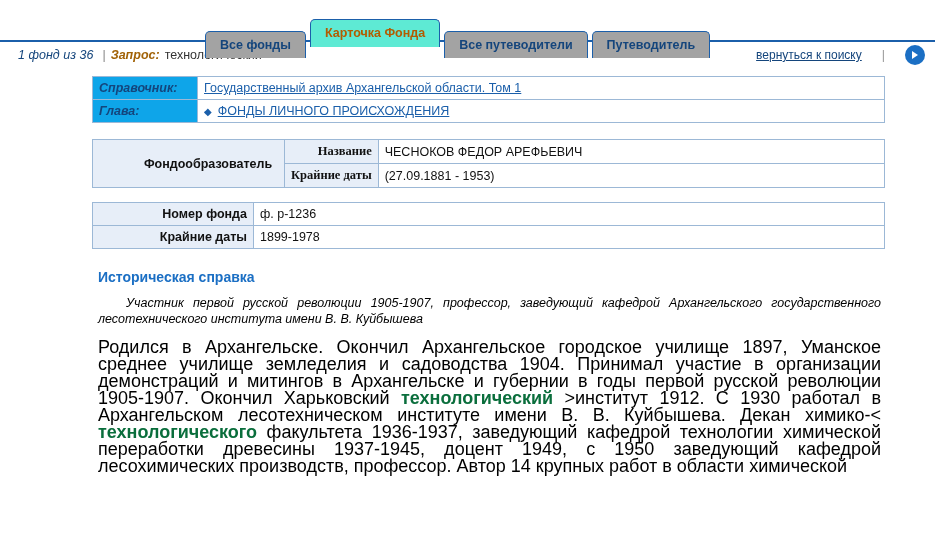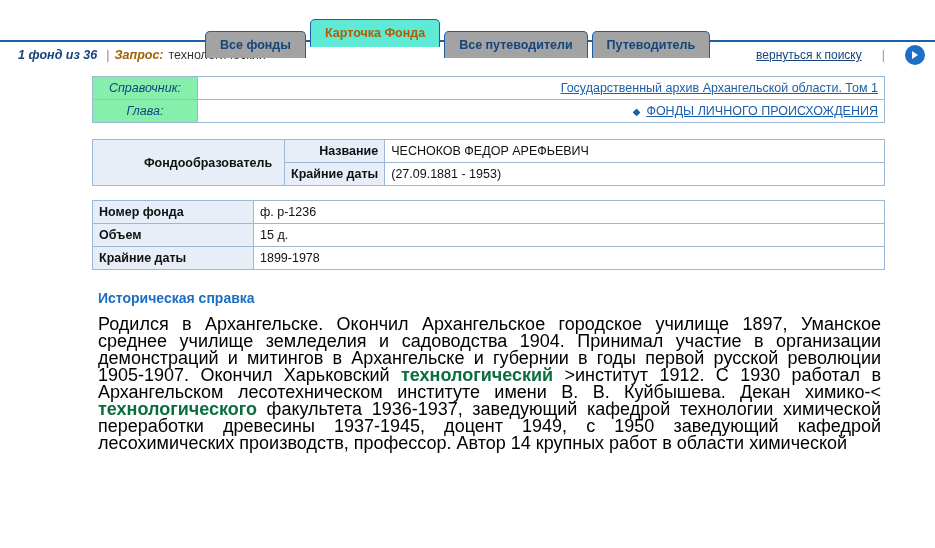--- a/index.html
+++ b/index.html
@@ -57,21 +57,21 @@
   .queryline {
     height: 26px;
     display: flex;
     align-items: center;
     padding: 0 10px 0 18px;
     box-sizing: border-box;
     font-size: 12.5px;
   }
   .q-count {
     color: #14457c;
-    font-weight: bold;
+    font-weight: normal;
     font-style: italic;
     margin-right: 4px;
   }
   .q-sep {
     color: #888;
     margin: 0 5px;
   }
   .q-label {
     color: #a16207;
     font-weight: bold;
@@ -123,30 +123,29 @@
   table.grid td {
     border: 1px solid #9cb8d6;
     padding: 4px 6px;
     vertical-align: middle;
   }
 
   
   .tbl-header { margin-bottom: 16px; }
   .tbl-header td.lbl {
     width: 92px;
-    background: #86efac;
-    text-align: center;
-    color: #14457c;
-    font-weight: normal;
+    background: #0ea5e9;
+    text-align: left;
+    color: #14457c;
+    font-weight: bold;
     font-style: italic;
     white-space: nowrap;
   }
   .tbl-header td.val {
     color: #1b5faa;
-    text-align: right;
   }
   .tbl-header td.val a {
     color: #1b5faa;
     text-decoration: underline;
     cursor: pointer;
   }
   .bullet { font-size: 10px; margin-right: 6px; color: #1b5faa; }
 
   
   .tbl-fond { margin-bottom: 14px; }
@@ -158,28 +157,30 @@
     color: #111;
     padding-left: 45px;
   }
   .tbl-fond td.sublabel {
     width: 60px;
     background: #e7eef8;
     text-align: right;
     font-weight: bold;
     color: #111;
     white-space: nowrap;
+    font-family: Liberation Serif, serif;
   }
   .tbl-fond td.subval { color: #111; }
 
   
   .tbl-props { margin-bottom: 20px; }
   .tbl-props td.lbl {
     width: 148px;
     background: #e7eef8;
+    text-align: right;
     font-weight: bold;
     color: #111;
     white-space: nowrap;
   }
   .tbl-props td.val { color: #111; }
 
   
   .hist-title {
     color: #1b6fc4;
     font-size: 14px;
@@ -264,26 +265,23 @@
   </tbody>
     </table>
 
   <table class="grid tbl-props">
     <tbody>
         <tr>
       <td class="lbl">Номер фонда</td>
       <td class="val">ф. р-1236</td>
     </tr>
     <tr>
-      <td class="lbl">Объем</td>
-      <td class="val">15 д.</td>
-    </tr>
-    <tr>
       <td class="lbl">Крайние даты</td>
       <td class="val">1899-1978</td>
     </tr>
   </tbody>
     </table>
 
   <div class="hist-title">Историческая справка</div>
+  <div class="hist-lead">Участник первой русской революции 1905-1907, профессор, заведующий кафедрой Архангельского государственного лесотехнического института имени В. В. Куйбышева</div>
   <div class="hist-body"><span>Родился в Архангельске. Окончил Архангельское городское училище 1897, Уманское среднее училище земледелия и садоводства 1904. Принимал участие в организации демонстраций и митингов в Архангельске и губернии в годы первой русской революции 1905-1907. Окончил Харьковский </span><span class="hl">технологический</span><span> &gt;институт 1912. С 1930 работал в Архангельском лесотехническом институте имени В. В. Куйбышева. Декан химико-&lt; </span><span class="hl">технологического</span><span> факультета 1936-1937, заведующий кафедрой технологии химической переработки древесины 1937-1945, доцент 1949, с 1950 заведующий кафедрой лесохимических производств, профессор. Автор 14 крупных работ в области химической</span></div>
 
 </div>
 
 </body></html>

